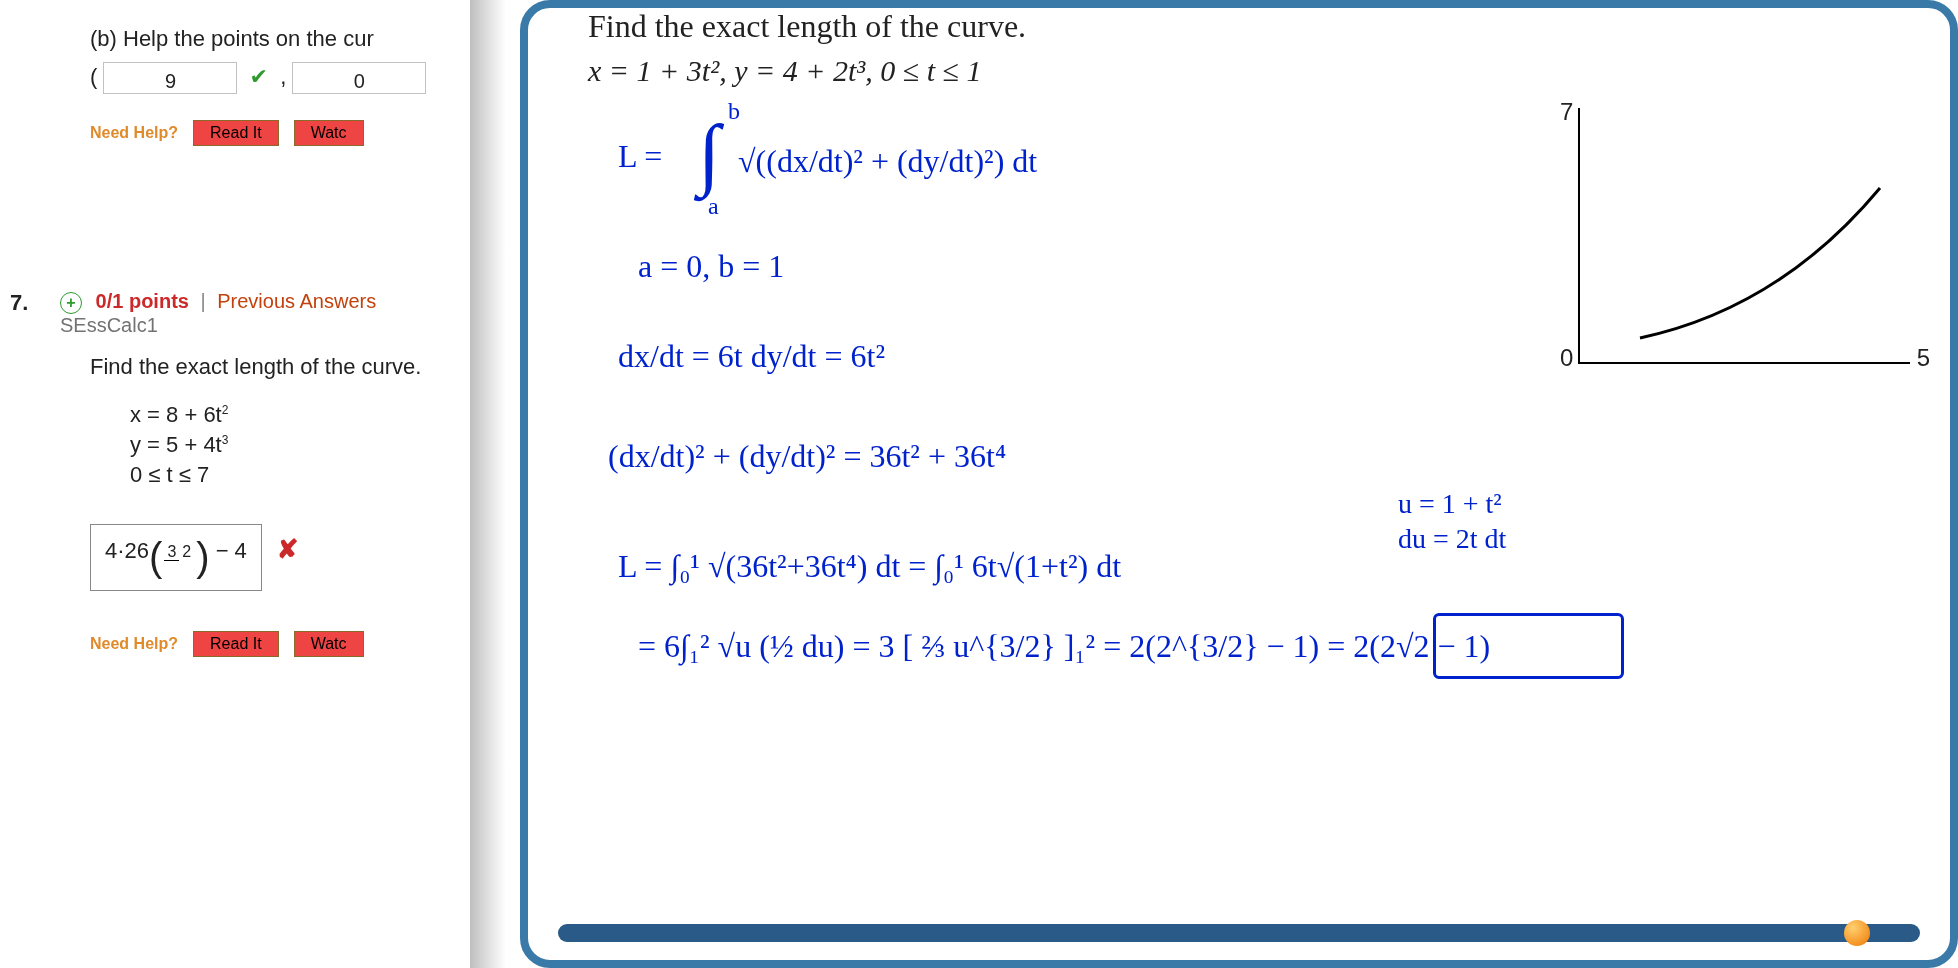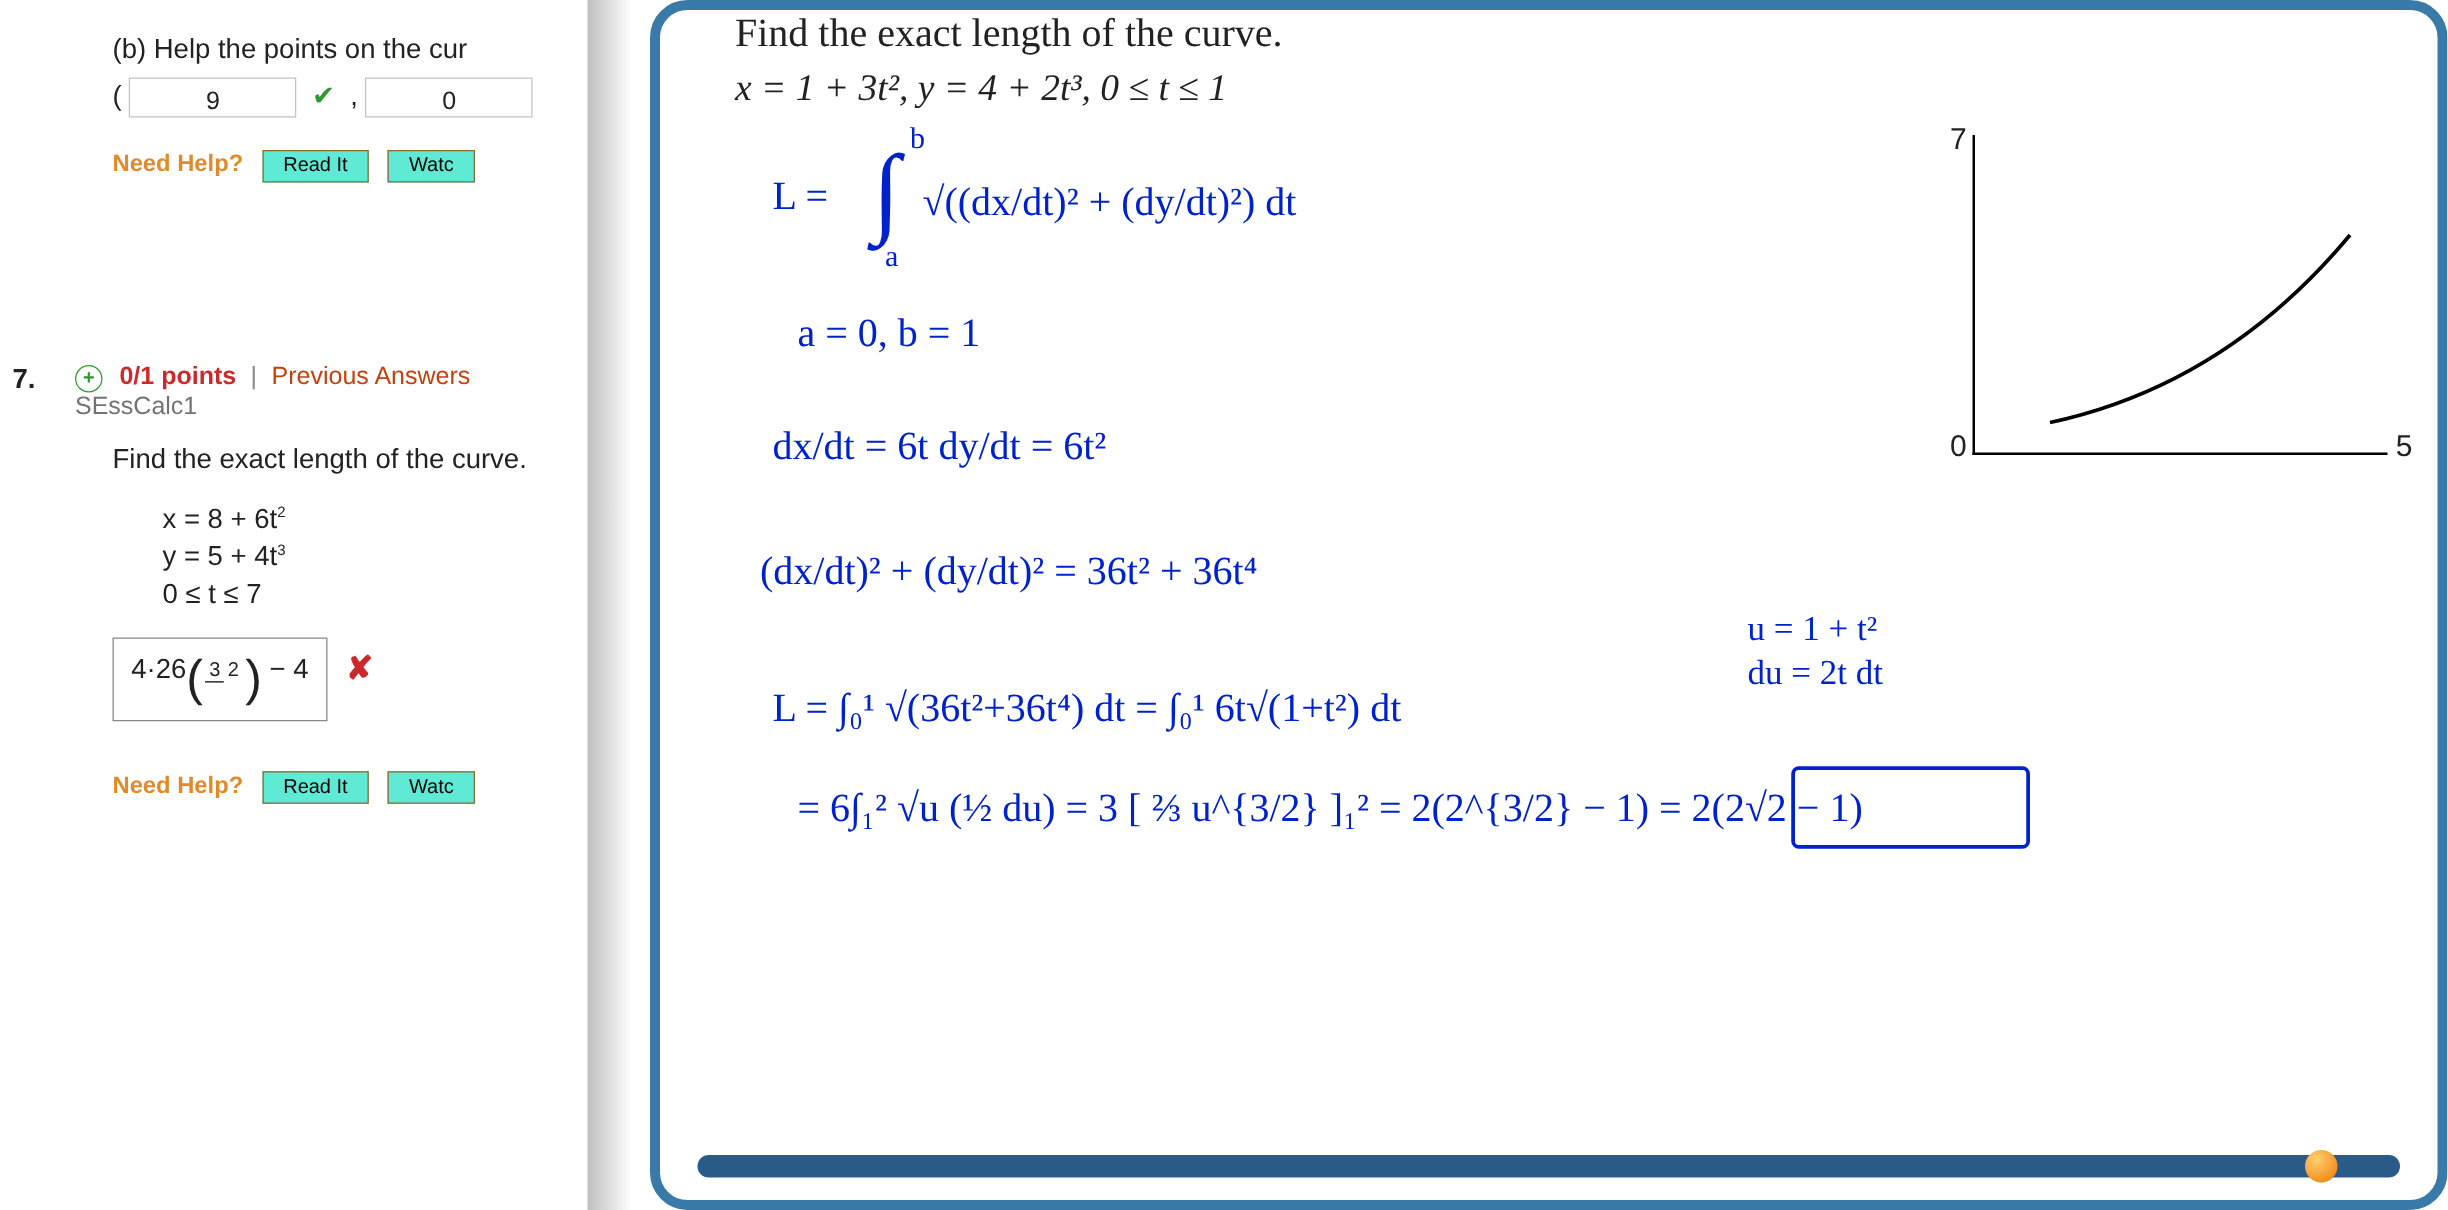--- a/index.html
+++ b/index.html
@@ -10,34 +10,34 @@
   .hw-shadow{position:absolute;left:470px;top:0;width:36px;height:968px;
     background:linear-gradient(to right,rgba(0,0,0,.25),rgba(0,0,0,0));}
   .block{position:absolute;left:90px;right:0;}
   .block.b1{top:22px;}
   .block.b3{top:330px;}
   .txt{font-size:22px;line-height:34px;}
   .input{display:inline-block;width:120px;height:28px;border:1px solid #c2c2c2;background:#fff;
     padding:1px 6px;font-size:20px;vertical-align:middle;text-align:center;}
   .check{color:#2e9a2e;font-size:22px;margin:0 6px;}
   .cross{color:#cc2a2a;font-size:26px;font-weight:bold;margin-left:10px;}
-  .need{color:#e08a2a;font-weight:bold;font-size:19px;}
+  .need{color:#e08a2a;font-weight:bold;font-size:16px;}
   .help-row{margin-top:26px;}
-  .btn{display:inline-block;border:1px solid #8a6a2a;background:#5eead4;color:#000;
+  .btn{display:inline-block;border:1px solid #8a6a2a;background:#ef4444;color:#000;
     font-size:16px;padding:3px 16px;margin-left:10px;cursor:pointer;}
   .qnum{position:absolute;left:10px;top:290px;font-size:22px;font-weight:bold;}
   .score-row{position:absolute;left:60px;top:290px;font-size:20px;}
   .plusc{display:inline-flex;align-items:center;justify-content:center;width:20px;height:20px;
     border:1px solid #2e9a2e;border-radius:50%;color:#2e9a2e;font-size:16px;font-weight:bold;margin-right:8px;}
   .score-red{color:#cc2a2a;font-weight:bold;}
   .score-sep{color:#888;margin:0 6px;}
   .score-link{color:#c2410c;}
   .score-src{color:#737373;}
   .eqline{font-size:22px;margin:4px 0 4px 40px;}
-  .ansbox{display:inline-block;border:1px solid #888;padding:10px 14px;font-size:22px;margin-top:4px;}
+  .ansbox{display:inline-block;border:1px solid #888;padding:10px 14px;font-size:22px;margin-top:18px;}
   .sup{font-size:12px;vertical-align:super;}
   .frac{display:inline-block;vertical-align:middle;text-align:center;font-size:16px;line-height:16px;margin:0 2px;}
   .frac .n{border-bottom:1px solid #000;padding:0 3px;}
   .frac .d{padding:0 3px;}
   .paren-big{font-size:40px;vertical-align:-30%;}
 
   
   .viewer{position:absolute;left:520px;top:0;width:1438px;height:968px;
     border:8px solid #3a7aa8;border-radius:30px;box-sizing:border-box;background:#fff;overflow:hidden;}
   .slide{position:absolute;left:50px;top:0;right:20px;bottom:70px;}

